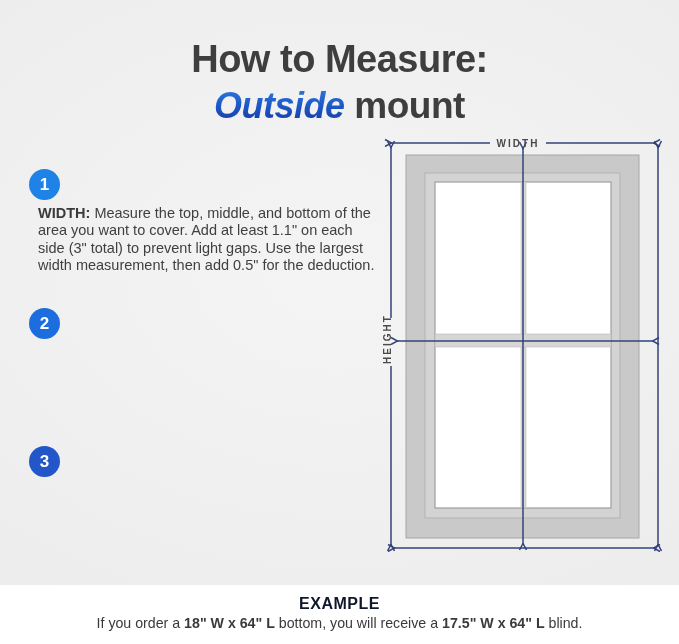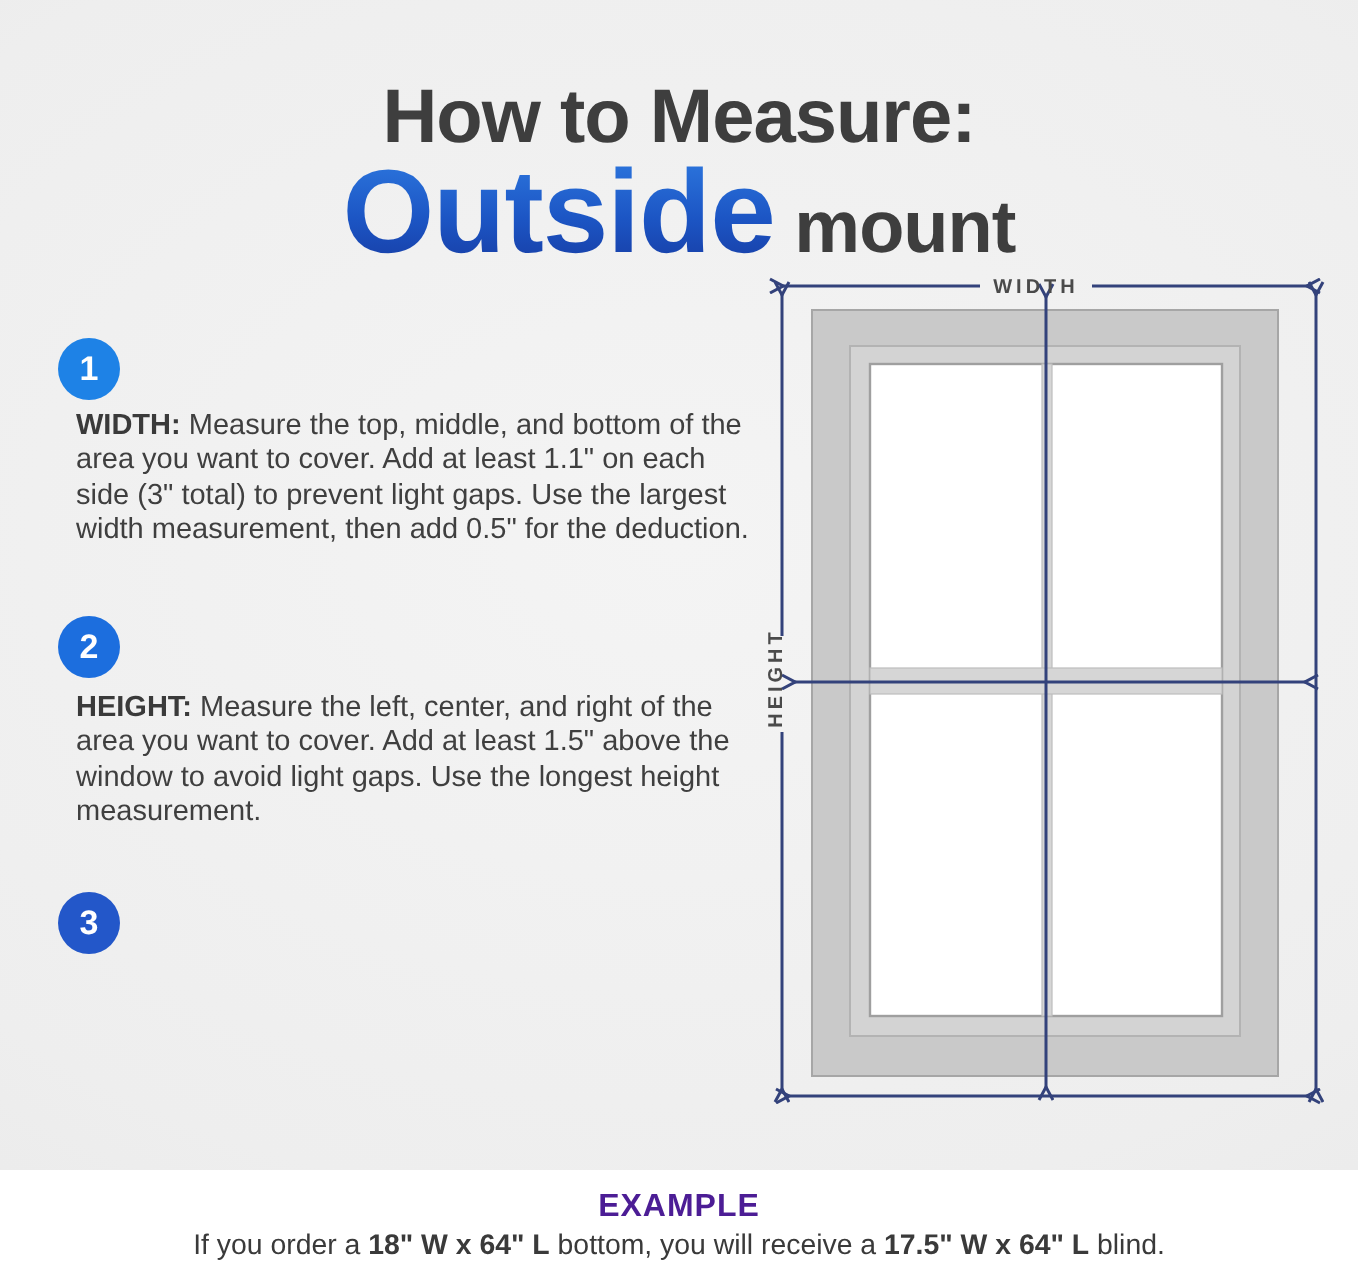--- a/index.html
+++ b/index.html
@@ -3,43 +3,43 @@
 <meta charset="utf-8">
 <style>
   html,body{margin:0;padding:0;}
   body{width:679px;height:644px;overflow:hidden;font-family:"Liberation Sans",sans-serif;}
   .canvas{position:relative;width:679px;height:644px;
     background:radial-gradient(ellipse 130% 95% at 50% 42%, #f4f4f4 0%, #eeeeee 55%, #e4e4e4 100%);}
   
   .header{position:absolute;top:26px;left:0;width:679px;text-align:center;}
   .title-line1{font-size:38px;line-height:42px;font-weight:700;color:#3e3e3e;letter-spacing:-0.5px;margin-top:12px;}
   .title-line2{line-height:50px;margin-top:1px;}
-  .title-highlight{font-size:59px;font-weight:700;letter-spacing:-0.5px;
+  .title-highlight{font-size:36px;font-weight:700;letter-spacing:-0.5px;
     background:linear-gradient(180deg,#2f7ce2 0%,#1c55c4 55%,#16399f 100%);
-    -webkit-background-clip:text;background-clip:text;color:#1b55c4;-webkit-text-fill-color:transparent;}
+    -webkit-background-clip:text;background-clip:text;color:#1b55c4;font-style:italic;-webkit-text-fill-color:transparent;}
   .title-rest{font-size:37px;font-weight:700;color:#3e3e3e;letter-spacing:-0.5px;}
   
   .badge{position:absolute;width:31px;height:31px;border-radius:50%;
     color:#ffffff;font-size:17px;font-weight:700;display:flex;align-items:center;justify-content:center;}
   .badge-1{left:29px;top:169px;background:#1e82e6;}
   .badge-2{left:29px;top:308px;background:#1c6ede;}
   .badge-3{left:29px;top:446px;background:#2357c9;}
   .step-text{position:absolute;left:38px;width:340px;font-size:14.5px;line-height:17.3px;color:#3f3f3f;margin:0;}
   .step-text strong{font-weight:700;color:#3a3a3a;}
   .step-text-1{top:205px;}
   .step-text-2{top:346px;}
   .step-text-3{top:484px;}
   
   .diagram{position:absolute;left:380px;top:130px;width:292px;height:430px;text-align:right;}
   .diagram svg{display:block;}
   .diagram text{font-family:"Liberation Sans",sans-serif;font-size:10px;font-weight:700;
     letter-spacing:2px;fill:#4a4a4a;}
   
   .example{position:absolute;left:0;top:585px;width:679px;height:59px;background:#ffffff;text-align:center;}
-  .example-heading{margin:0;padding-top:10px;font-size:16px;font-weight:700;letter-spacing:0.5px;color:#4c1d95;}
+  .example-heading{margin:0;padding-top:10px;font-size:16px;font-weight:700;letter-spacing:0.5px;color:#0f172a;}
   .example-text{margin:2px 0 0 0;font-size:14.2px;color:#3a3a3a;}
   .example-text strong{font-weight:700;}
 </style>
 </head>
 <body>
 
 <div class="canvas">
 
   <div class="header">
     <div class="title-line1">How to Measure:</div>
@@ -47,21 +47,20 @@
   </div>
 
   <div class="badge badge-1">
       <span>1</span>
     </div>
   <p class="step-text step-text-1"><strong>WIDTH:</strong> <span>Measure the top, middle, and bottom of the area you want to cover. Add at least 1.1" on each side (3" total) to prevent light gaps. Use the largest width measurement, then add 0.5" for the deduction.</span></p>
 
   <div class="badge badge-2">
       <span>2</span>
     </div>
-  <p class="step-text step-text-2"><strong>HEIGHT:</strong> <span>Measure the left, center, and right of the area you want to cover. Add at least 1.5" above the window to avoid light gaps. Use the longest height measurement.</span></p>
 
   <div class="badge badge-3">
       <span>3</span>
     </div>
 
   <div class="diagram">
     <svg width="292" height="430" viewBox="0 0 292 430">
       <defs>
         <marker id="ah" markerWidth="10" markerHeight="10" refX="1.5" refY="4" orient="auto-start-reverse" markerUnits="userSpaceOnUse">
           <path d="M7.5 0.5 L1 4 L7.5 7.5" fill="none" stroke="#33427b" stroke-width="1.5"></path>

